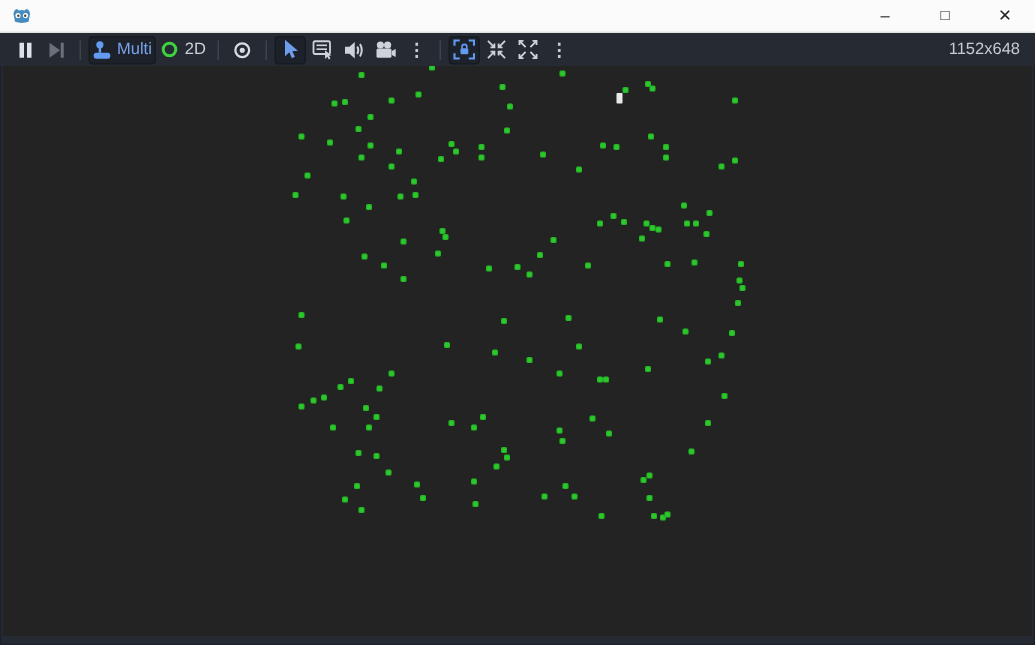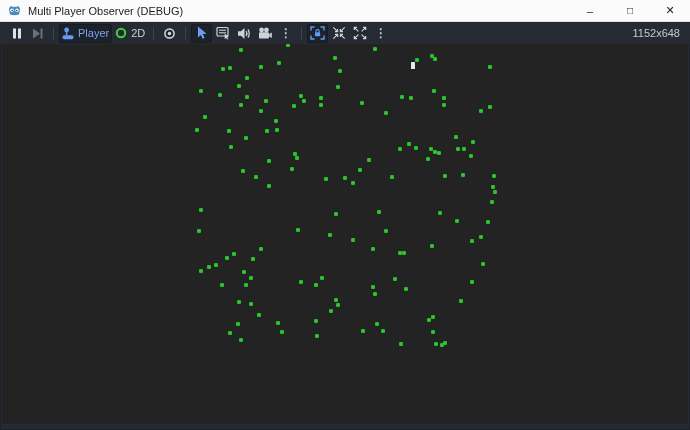--- a/index.html
+++ b/index.html
@@ -223,21 +223,20 @@
   <span class="app-icon">
     <svg width="13" height="13" viewBox="0 0 13 13">
       <path d="M2,10.5 L1,5.5 Q1,2.5 3.5,2 L4.5,3 Q6.5,2.4 8.5,3 L9.5,2 Q12,2.5 12,5.5 L11,10.5 Q6.5,12 2,10.5 Z" fill="#478cbf"></path>
       <circle cx="4" cy="6.3" r="1.7" fill="#ffffff"></circle>
       <circle cx="9" cy="6.3" r="1.7" fill="#ffffff"></circle>
       <circle cx="4.2" cy="6.5" r="0.8" fill="#414042"></circle>
       <circle cx="8.8" cy="6.5" r="0.8" fill="#414042"></circle>
       <rect x="6" y="7.6" width="1" height="1.6" fill="#478cbf"></rect>
     </svg>
   </span>
-  <span class="title-text">Multi Player Observer (DEBUG)</span>
   <div class="win-controls">
     <span class="win-btn">–</span>
     <span class="win-btn maximize">□</span>
     <span class="win-btn">✕</span>
   </div>
 </div>
 
 <div class="toolbar">
 
   <div class="tbtn">
@@ -261,21 +260,21 @@
   <div class="sep"></div>
 
   <div class="tbtn active">
     <span>
       <svg width="12" height="13" viewBox="0 0 12 13">
         <circle cx="4.6" cy="2.9" r="2.4" fill="#639af2"></circle>
         <rect x="3.8" y="4.6" width="1.6" height="3.6" fill="#639af2"></rect>
         <rect x="0.5" y="8.2" width="11" height="4" rx="1.6" fill="#639af2"></rect>
       </svg>
     </span>
-    <span class="lbl lbl-blue">Player</span>
+    <span class="lbl lbl-blue">Multi</span>
   </div>
 
   <div class="tbtn">
     <span>
       <svg width="12" height="12" viewBox="0 0 12 12">
         <circle cx="6" cy="6" r="4.2" stroke="#3fd23f" stroke-width="2" fill="none"></circle>
       </svg>
     </span>
     <span class="lbl lbl-gray">2D</span>
   </div>

